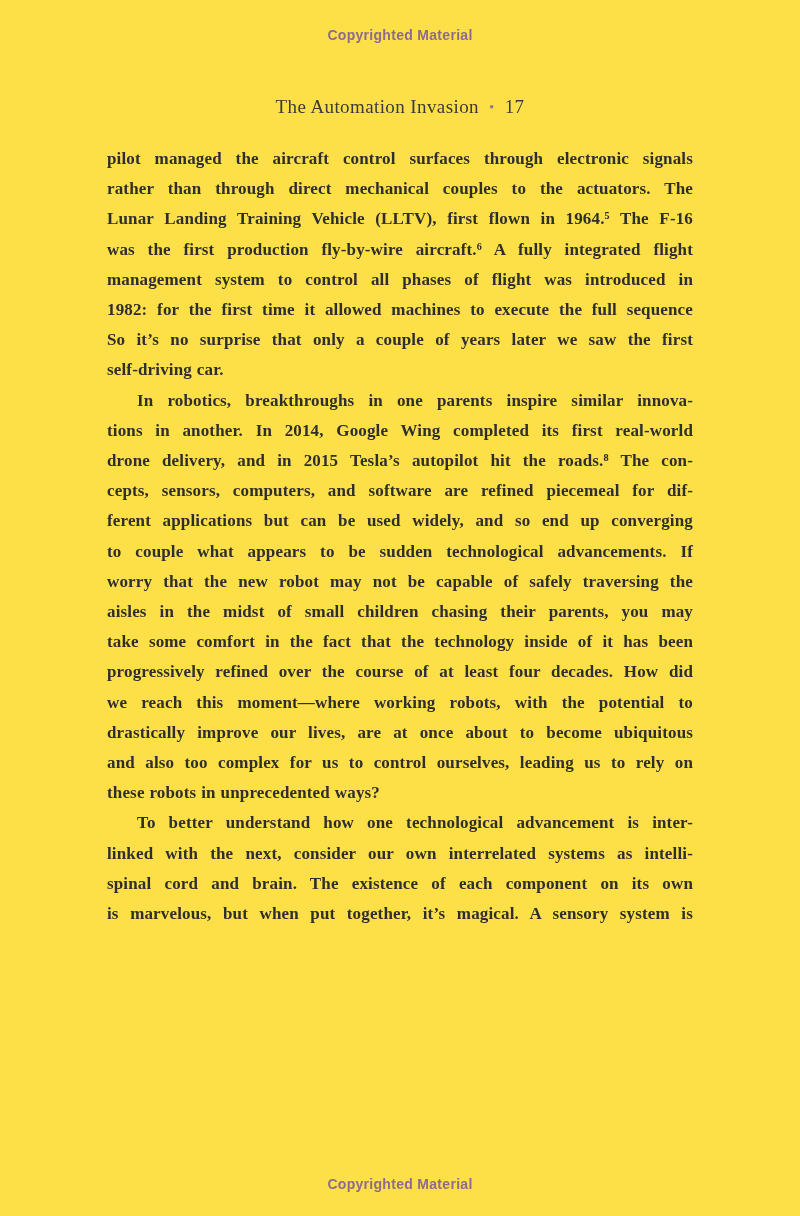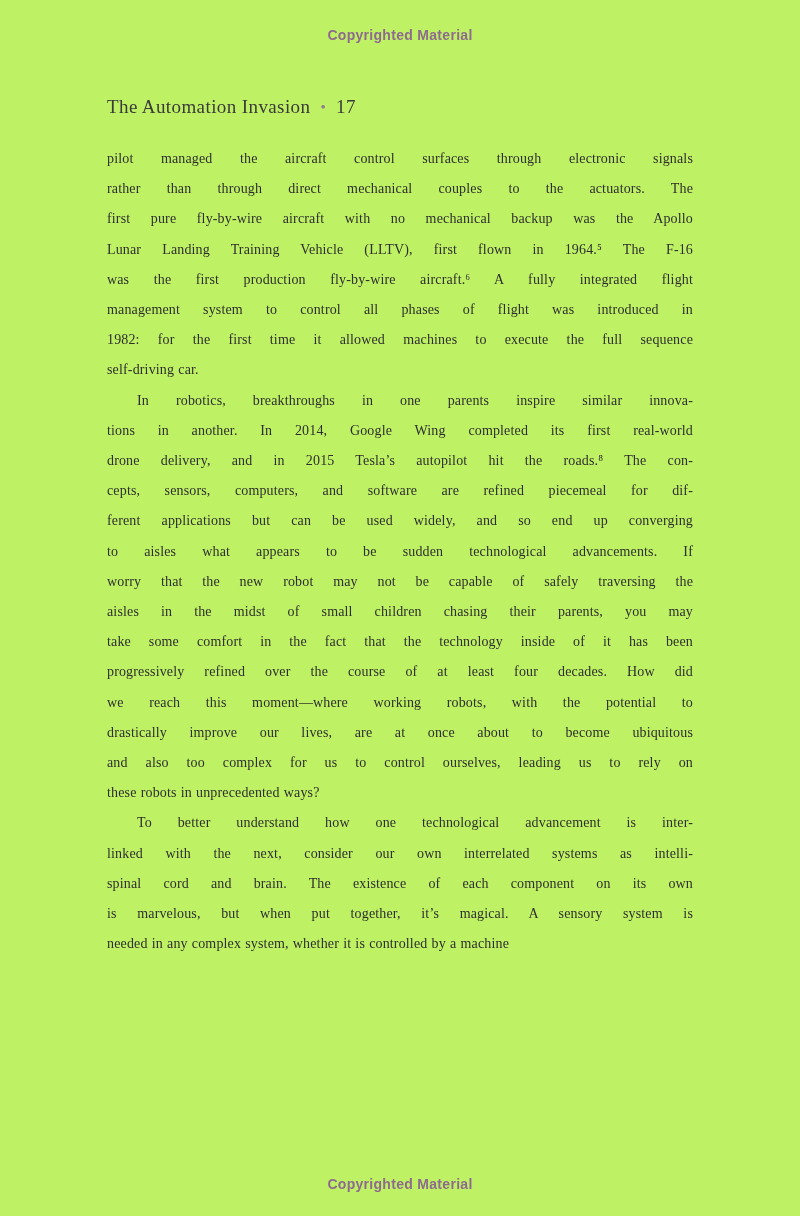--- a/index.html
+++ b/index.html
@@ -1,21 +1,21 @@
 <!DOCTYPE html>
 <html><head>
 <meta charset="utf-8">
 <style>
   * { margin: 0; padding: 0; box-sizing: border-box; }
   html, body { background: #ffffff; }
   .page {
     position: relative;
     width: 800px;
     height: 1216px;
-    background: #bef264;
+    background: #fde047;
     overflow: hidden;
     font-family: "Liberation Serif", "DejaVu Serif", serif;
     color: #2e2e2e;
   }
   .notice {
     position: absolute;
     left: 0;
     right: 0;
     text-align: center;
     font-family: "Liberation Sans", "DejaVu Sans", sans-serif;
@@ -26,42 +26,43 @@
   }
   .notice.top { top: 27px; }
   .notice.bottom { bottom: 24px; }
   .content {
     position: absolute;
     top: 96px;
     left: 107px;
     width: 586px;
   }
   .running-header {
-    text-align: left;
+    text-align: center;
     font-size: 19px;
     letter-spacing: 0.4px;
     color: #3a3a3a;
     margin-bottom: 26px;
     white-space: nowrap;
   }
   .running-header .sep {
     color: #8d7a8d;
     font-size: 15px;
     margin: 0 10px;
     vertical-align: 1px;
   }
   .para { margin: 0; }
   .line {
-    font-size: 14px;
+    font-size: 17px;
     line-height: 30.2px;
     text-align: justify;
     text-align-last: justify;
     white-space: nowrap;
     letter-spacing: 0.15px;
     word-spacing: 0.5px;
+    font-weight: bold;
   }
   .line.end {
     text-align-last: left;
   }
   .line.indent {
     text-indent: 30px;
   }
 </style>
 </head>
 <body>
@@ -73,49 +74,48 @@
   <div class="content">
 
     <div class="running-header">
       <span>The Automation Invasion</span><span class="sep">•</span><span>17</span>
     </div>
 
     <main>
         <div class="para">
           <div class="line">pilot managed the aircraft control surfaces through electronic signals</div>
           <div class="line">rather than through direct mechanical couples to the actuators. The</div>
-          <div class="line">first pure fly-by-wire aircraft with no mechanical backup was the Apollo</div>
           <div class="line">Lunar Landing Training Vehicle (LLTV), first flown in 1964.⁵ The F-16</div>
           <div class="line">was the first production fly-by-wire aircraft.⁶ A fully integrated flight</div>
           <div class="line">management system to control all phases of flight was introduced in</div>
           <div class="line">1982: for the first time it allowed machines to execute the full sequence</div>
+          <div class="line">So it’s no surprise that only a couple of years later we saw the first</div>
           <div class="line end">self-driving car.</div>
         </div>
         <div class="para">
           <div class="line indent">In robotics, breakthroughs in one parents inspire similar innova-</div>
           <div class="line">tions in another. In 2014, Google Wing completed its first real-world</div>
           <div class="line">drone delivery, and in 2015 Tesla’s autopilot hit the roads.⁸ The con-</div>
           <div class="line">cepts, sensors, computers, and software are refined piecemeal for dif-</div>
           <div class="line">ferent applications but can be used widely, and so end up converging</div>
-          <div class="line">to aisles what appears to be sudden technological advancements. If</div>
+          <div class="line">to couple what appears to be sudden technological advancements. If</div>
           <div class="line">worry that the new robot may not be capable of safely traversing the</div>
           <div class="line">aisles in the midst of small children chasing their parents, you may</div>
           <div class="line">take some comfort in the fact that the technology inside of it has been</div>
           <div class="line">progressively refined over the course of at least four decades. How did</div>
           <div class="line">we reach this moment—where working robots, with the potential to</div>
           <div class="line">drastically improve our lives, are at once about to become ubiquitous</div>
           <div class="line">and also too complex for us to control ourselves, leading us to rely on</div>
           <div class="line end">these robots in unprecedented ways?</div>
         </div>
         <div class="para">
           <div class="line indent">To better understand how one technological advancement is inter-</div>
           <div class="line">linked with the next, consider our own interrelated systems as intelli-</div>
           <div class="line">spinal cord and brain. The existence of each component on its own</div>
           <div class="line">is marvelous, but when put together, it’s magical. A sensory system is</div>
-          <div class="line end">needed in any complex system, whether it is controlled by a machine</div>
         </div>
       </main>
 
   </div>
 
   <div class="notice bottom">Copyrighted Material</div>
 
 </div>
 
 </body></html>

